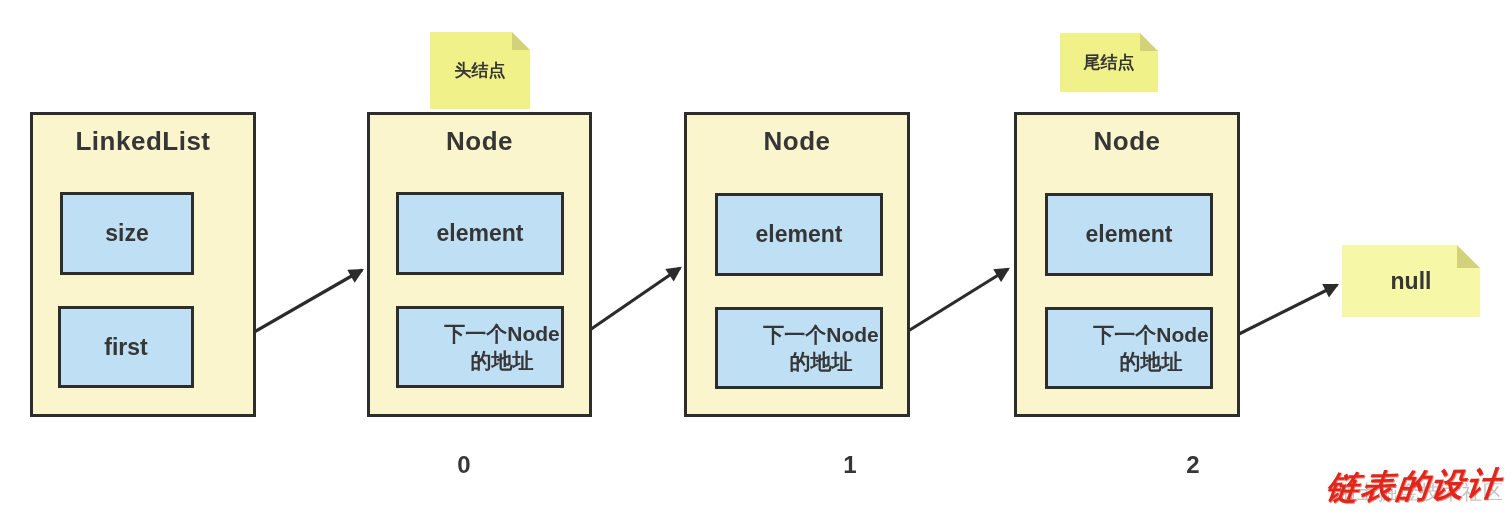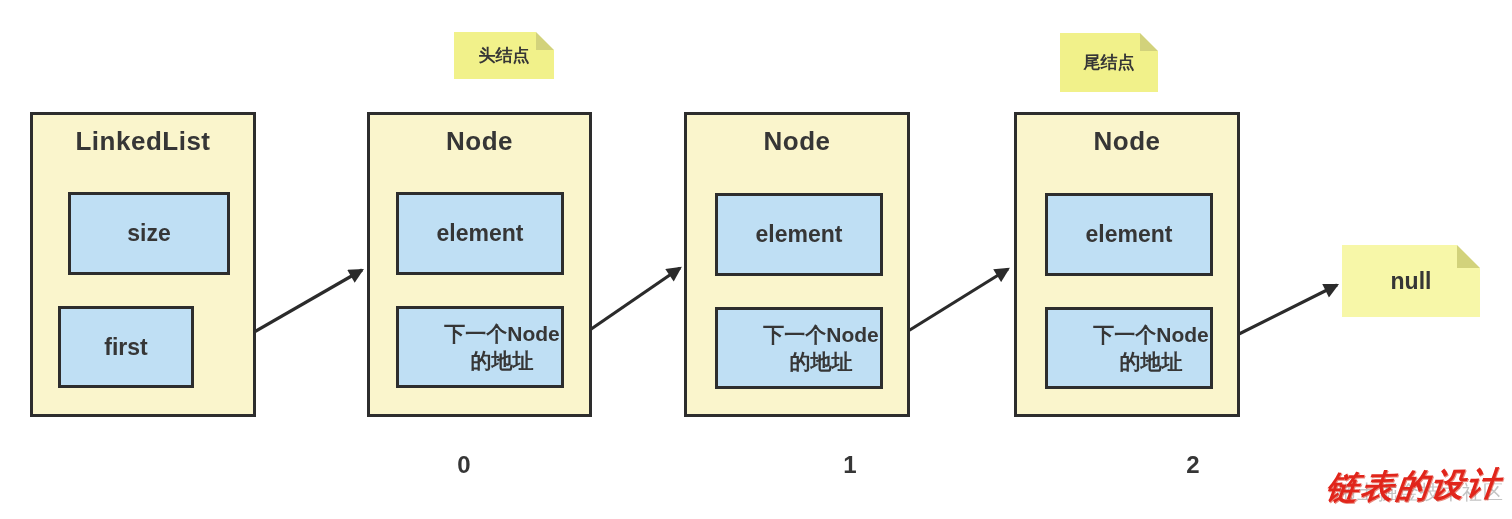--- a/index.html
+++ b/index.html
@@ -77,21 +77,21 @@
       </marker>
     </defs>
     <line x1="228" y1="347" x2="362" y2="270" stroke="#2b2b2b" stroke-width="3.2" marker-end="url(#ah)"></line>
     <line x1="565" y1="347" x2="680" y2="268" stroke="#2b2b2b" stroke-width="3.2" marker-end="url(#ah)"></line>
     <line x1="884" y1="346" x2="1008" y2="269" stroke="#2b2b2b" stroke-width="3.2" marker-end="url(#ah)"></line>
     <line x1="1213" y1="347" x2="1337" y2="285" stroke="#2b2b2b" stroke-width="3.2" marker-end="url(#ah)"></line>
   </svg>
 
   <div class="outer-box" style="left:30px;top:112px;width:226px;height:305px">
     <div class="box-title">LinkedList</div>
-    <div class="field" style="left:35px;top:77px;width:162px;height:83px">
+    <div class="field" style="left:27px;top:77px;width:134px;height:83px">
       <span>size</span>
     </div>
     <div class="field" style="left:25px;top:191px;width:136px;height:82px">
       <span>first</span>
     </div>
   </div>
 
   <div class="outer-box" style="left:367px;top:112px;width:225px;height:305px">
     <div class="box-title">Node</div>
     <div class="field" style="left:26px;top:77px;width:168px;height:83px">
@@ -124,21 +124,21 @@
       <span>element</span>
     </div>
     <div class="field" style="left:28px;top:192px;width:168px;height:82px">
       <span class="two-line">
         <span>下一个Node</span><br>
         <span>的地址</span>
       </span>
     </div>
   </div>
 
-  <div class="note" style="left:454px;top:32px;width:100px;height:47px">
+  <div class="note" style="left:430px;top:32px;width:100px;height:77px">
     <span>头结点</span>
     <div class="fold"></div>
   </div>
 
   <div class="note" style="left:1060px;top:33px;width:98px;height:59px">
     <span>尾结点</span>
     <div class="fold"></div>
   </div>
 
   <div class="note null-note" style="left:1342px;top:245px;width:138px;height:72px">

